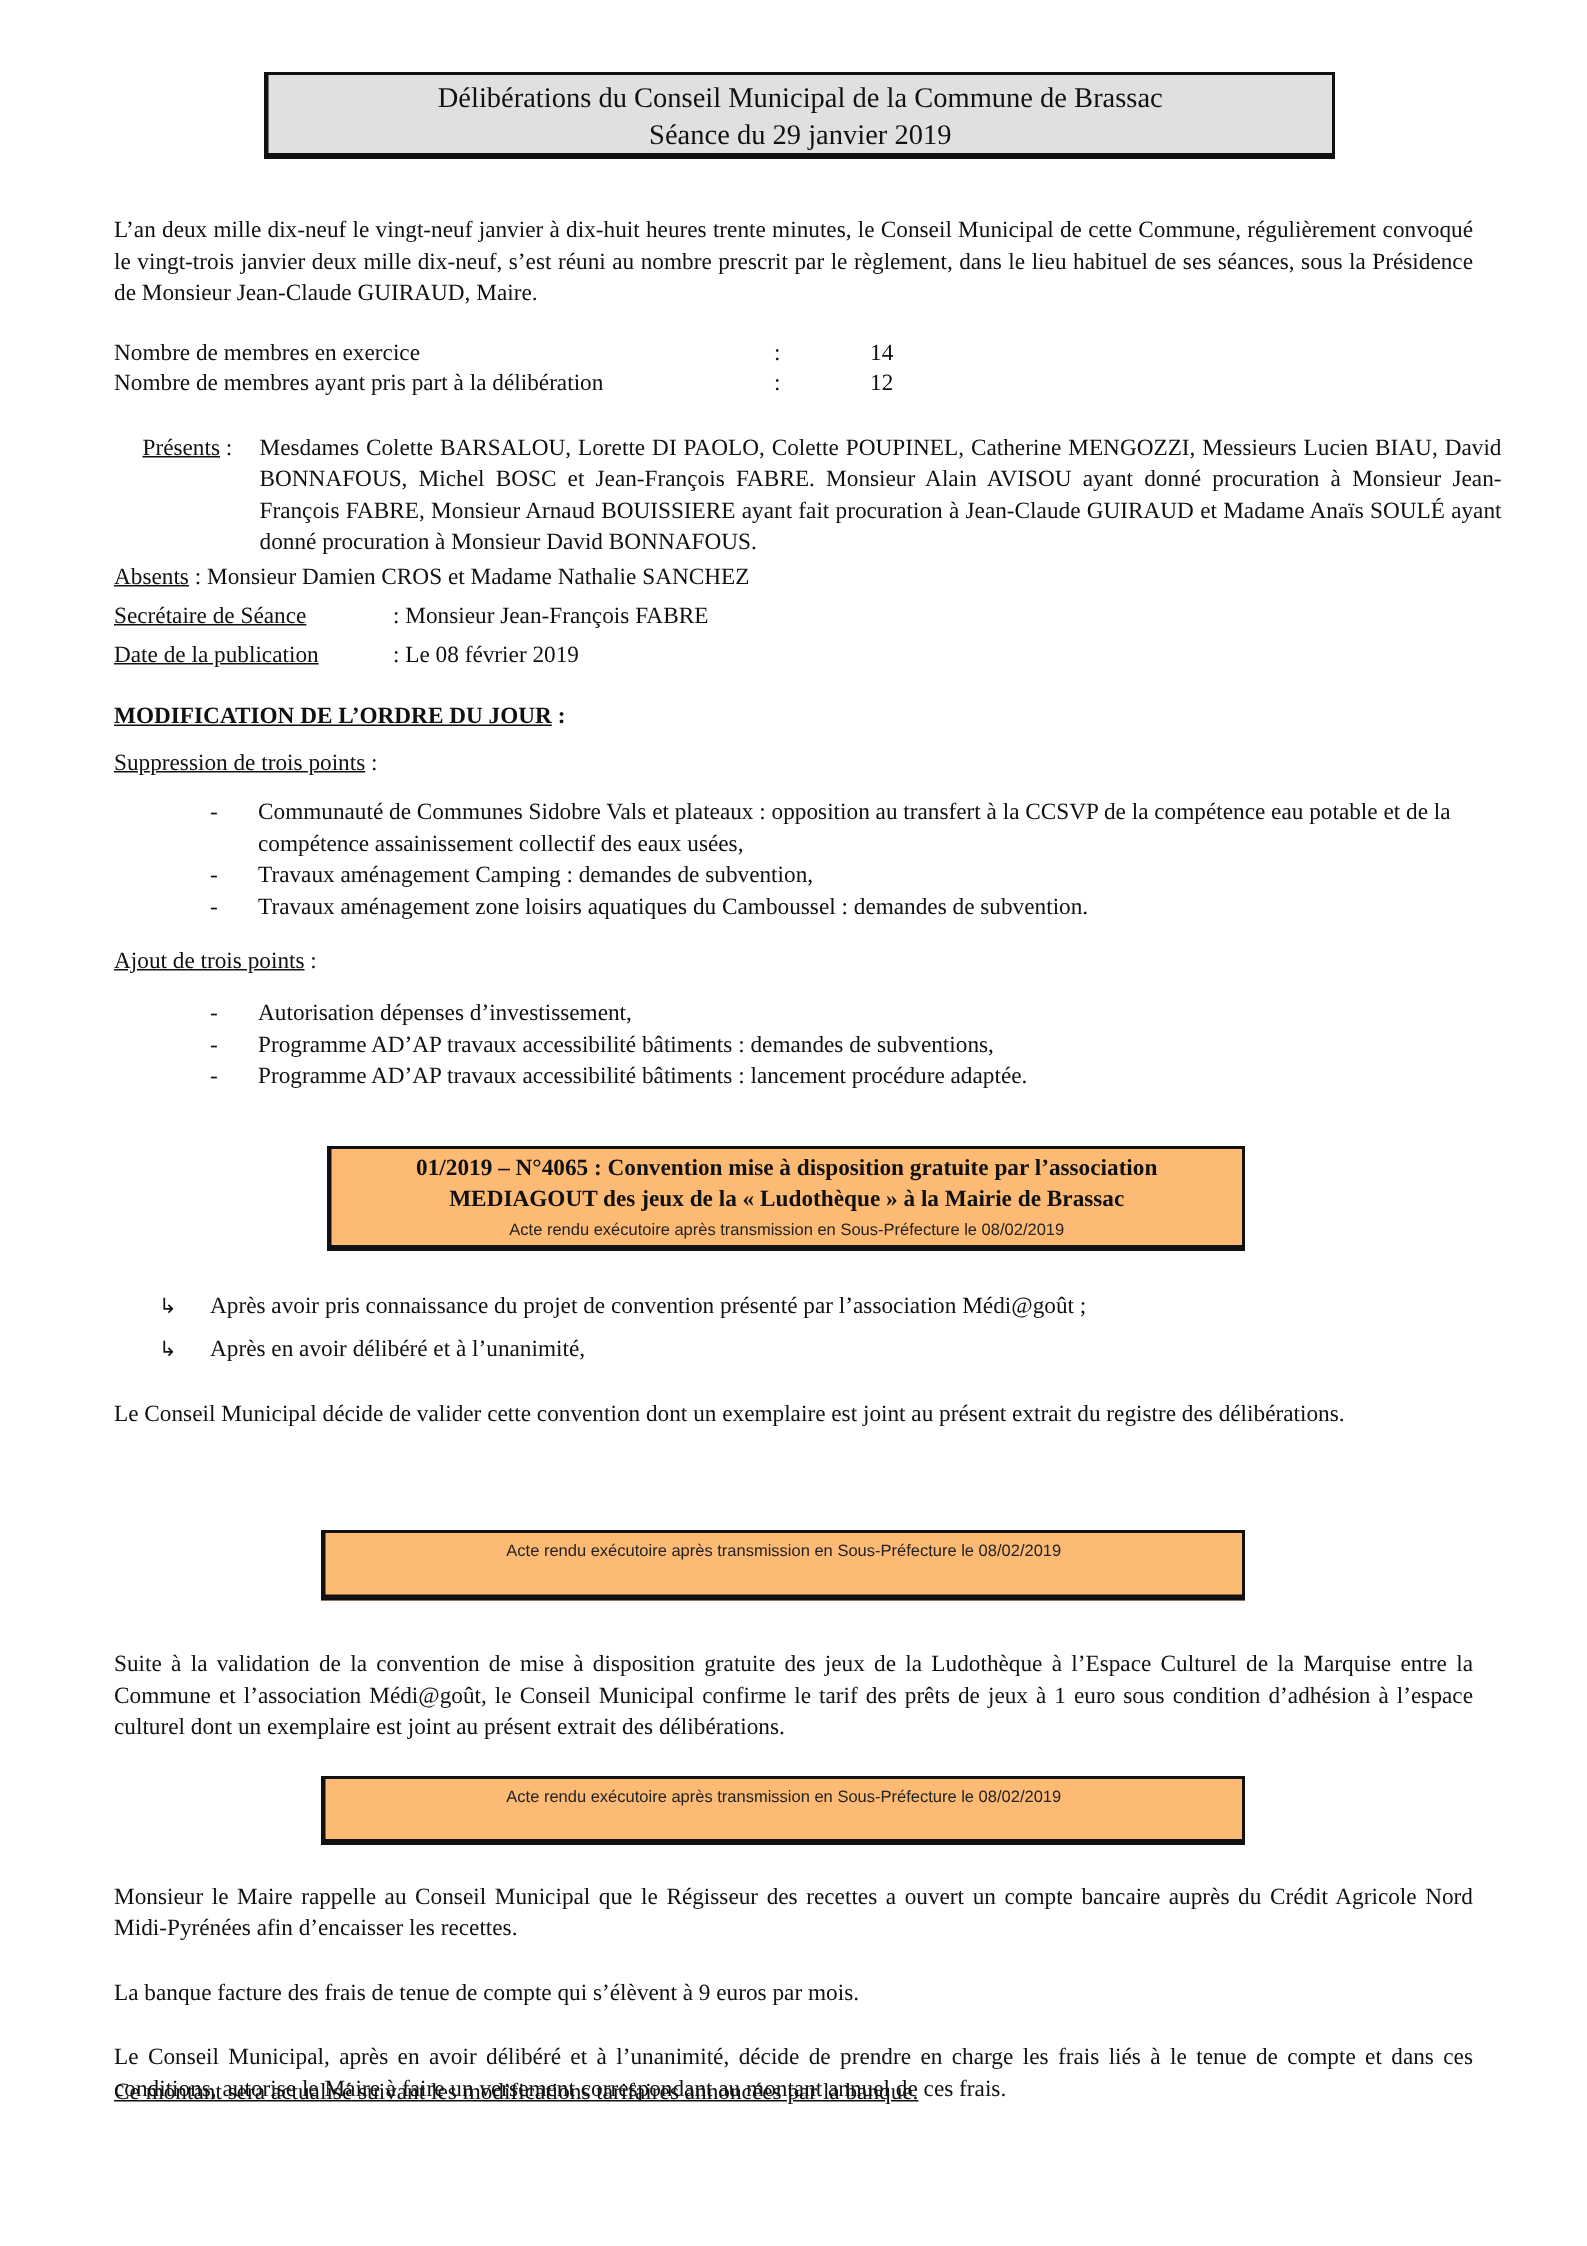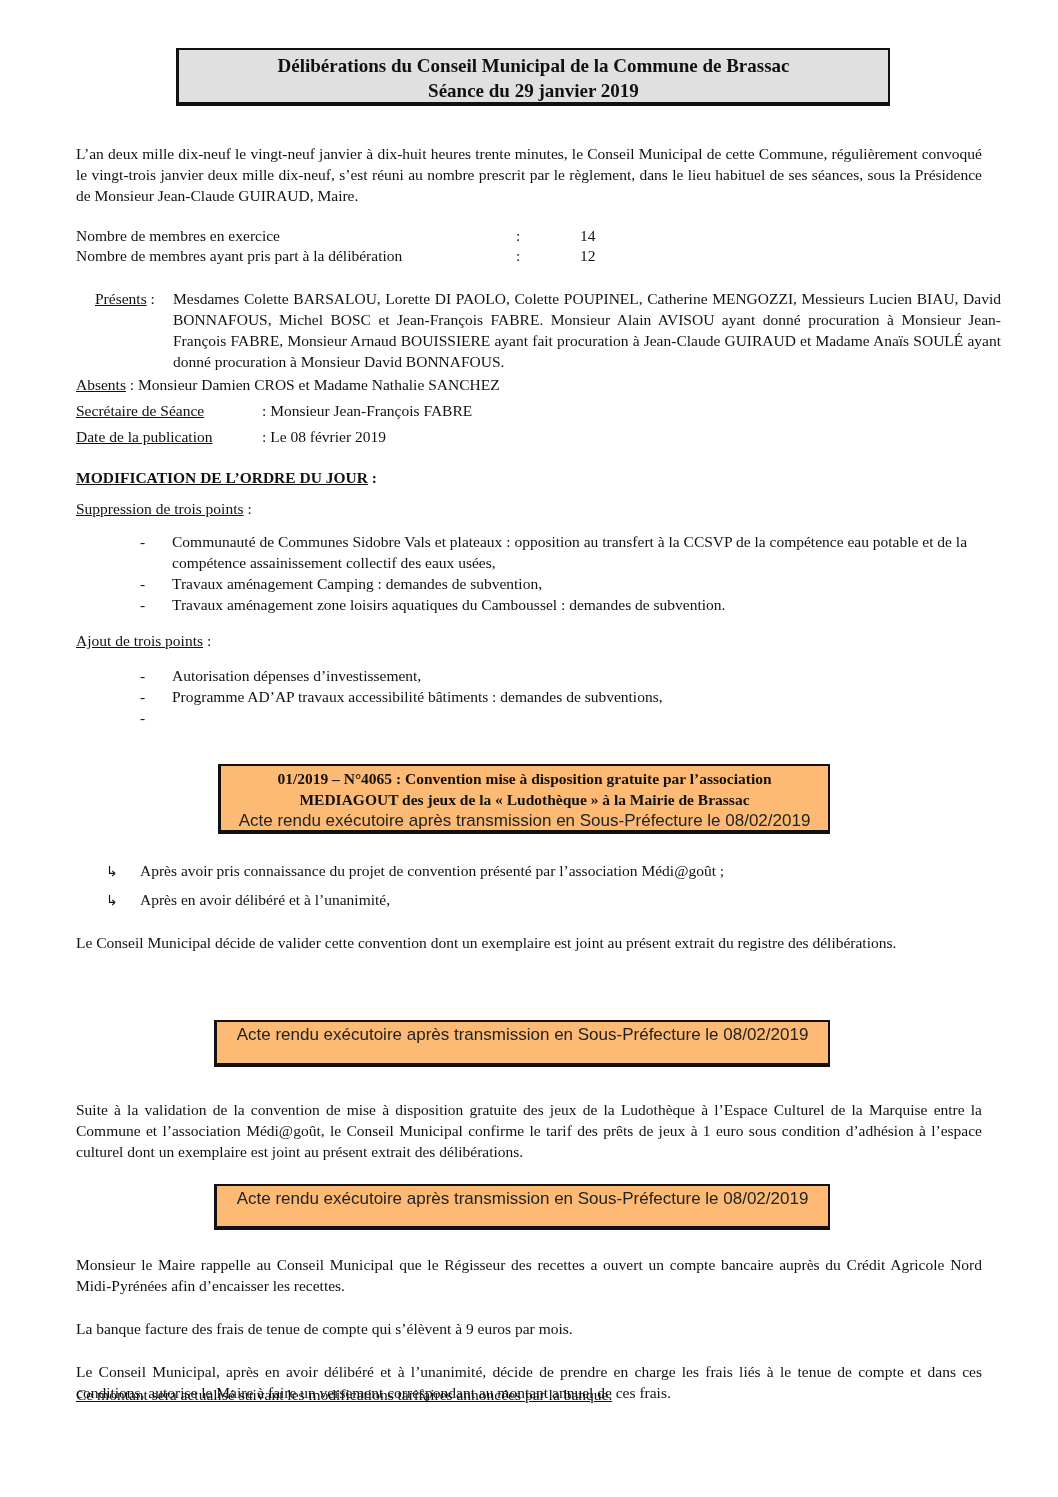--- a/index.html
+++ b/index.html
@@ -9,21 +9,21 @@
     color: #111;
     font-size: 15.5px;
   }
   .abs { position: absolute; }
   .title-box {
     left: 176px; top: 48px; width: 714px; height: 58px;
     background: #e0e0e0;
     border-top: 2px solid #111; border-right: 2px solid #111;
     border-left: 3px solid #111; border-bottom: 4px solid #111;
     box-sizing: border-box;
-    text-align: center; font-weight: bold; font-size: 19px; line-height: 25px;
+    text-align: center; font-weight: normal; font-size: 19px; line-height: 25px;
     padding-top: 3px;
   }
   .para { left: 76px; width: 906px; line-height: 21px; text-align: justify; }
   .row { left: 76px; line-height: 20px; }
   .row .lbl { display: inline-block; width: 440px; }
   .row .colon { display: inline-block; width: 64px; }
   .u { text-decoration: underline; }
   .hang { left: 76px; width: 906px; line-height: 21px; text-align: justify; margin-left: 19px; }
   .hang .head { position: absolute; left: 0; top: 0; }
   .hang .body { margin-left: 78px; }
@@ -34,21 +34,21 @@
   .bullet-item { position: relative; padding-left: 32px; }
   .bullet-item .dash { position: absolute; left: 0; top: 0; }
   .delib-box {
     background: #fdba74;
     border-top: 2px solid #111; border-right: 2px solid #111;
     border-left: 3px solid #111; border-bottom: 4px solid #111;
     box-sizing: border-box; text-align: center; line-height: 21px;
     padding-top: 2px;
   }
   .delib-box .t { font-weight: bold; font-size: 15.5px; }
-  .delib-box .s { font-family: "Liberation Sans", "DejaVu Sans", sans-serif; font-size: 17px; color: #222; }
+  .delib-box .s { font-family: "Liberation Sans", "DejaVu Sans", sans-serif; font-size: 11px; color: #222; }
   .arrow-item { left: 106px; line-height: 21px; }
   .arrow-item .ar { display: inline-block; width: 34px; font-family: "DejaVu Sans", sans-serif; font-size: 14px; }
 </style>
 </head>
 <body>
 
 <div class="abs title-box">
   <div>Délibérations du Conseil Municipal de la Commune de Brassac</div>
   <div>Séance du 29 janvier 2019</div>
 </div>
@@ -91,21 +91,21 @@
   <div class="bullet-item"><span class="dash">-</span><span>Travaux aménagement zone loisirs aquatiques du Camboussel : demandes de subvention.</span></div>
 </div>
 
 <div class="abs" style="left:76px; top:632px;">
   <span class="u">Ajout de trois points</span><span> :</span>
 </div>
 
 <div class="abs bullet-list" style="top:665px;">
   <div class="bullet-item"><span class="dash">-</span><span>Autorisation dépenses d’investissement,</span></div>
   <div class="bullet-item"><span class="dash">-</span><span>Programme AD’AP travaux accessibilité bâtiments : demandes de subventions,</span></div>
-  <div class="bullet-item"><span class="dash">-</span></div>
+  <div class="bullet-item"><span class="dash">-</span><span>Programme AD’AP travaux accessibilité bâtiments : lancement procédure adaptée.</span></div>
 </div>
 
 <div class="abs delib-box" style="left:218px; top:764px; width:612px; height:70px;">
   <div class="t">01/2019 – N°4065 : Convention mise à disposition gratuite par l’association</div>
   <div class="t">MEDIAGOUT des jeux de la « Ludothèque » à la Mairie de Brassac</div>
   <div class="s">Acte rendu exécutoire après transmission en Sous-Préfecture le 08/02/2019</div>
 </div>
 
 <div class="abs arrow-item" style="top:860px;">
   <span class="ar">↳</span><span>Après avoir pris connaissance du projet de convention présenté par l’association Médi@goût ;</span>

